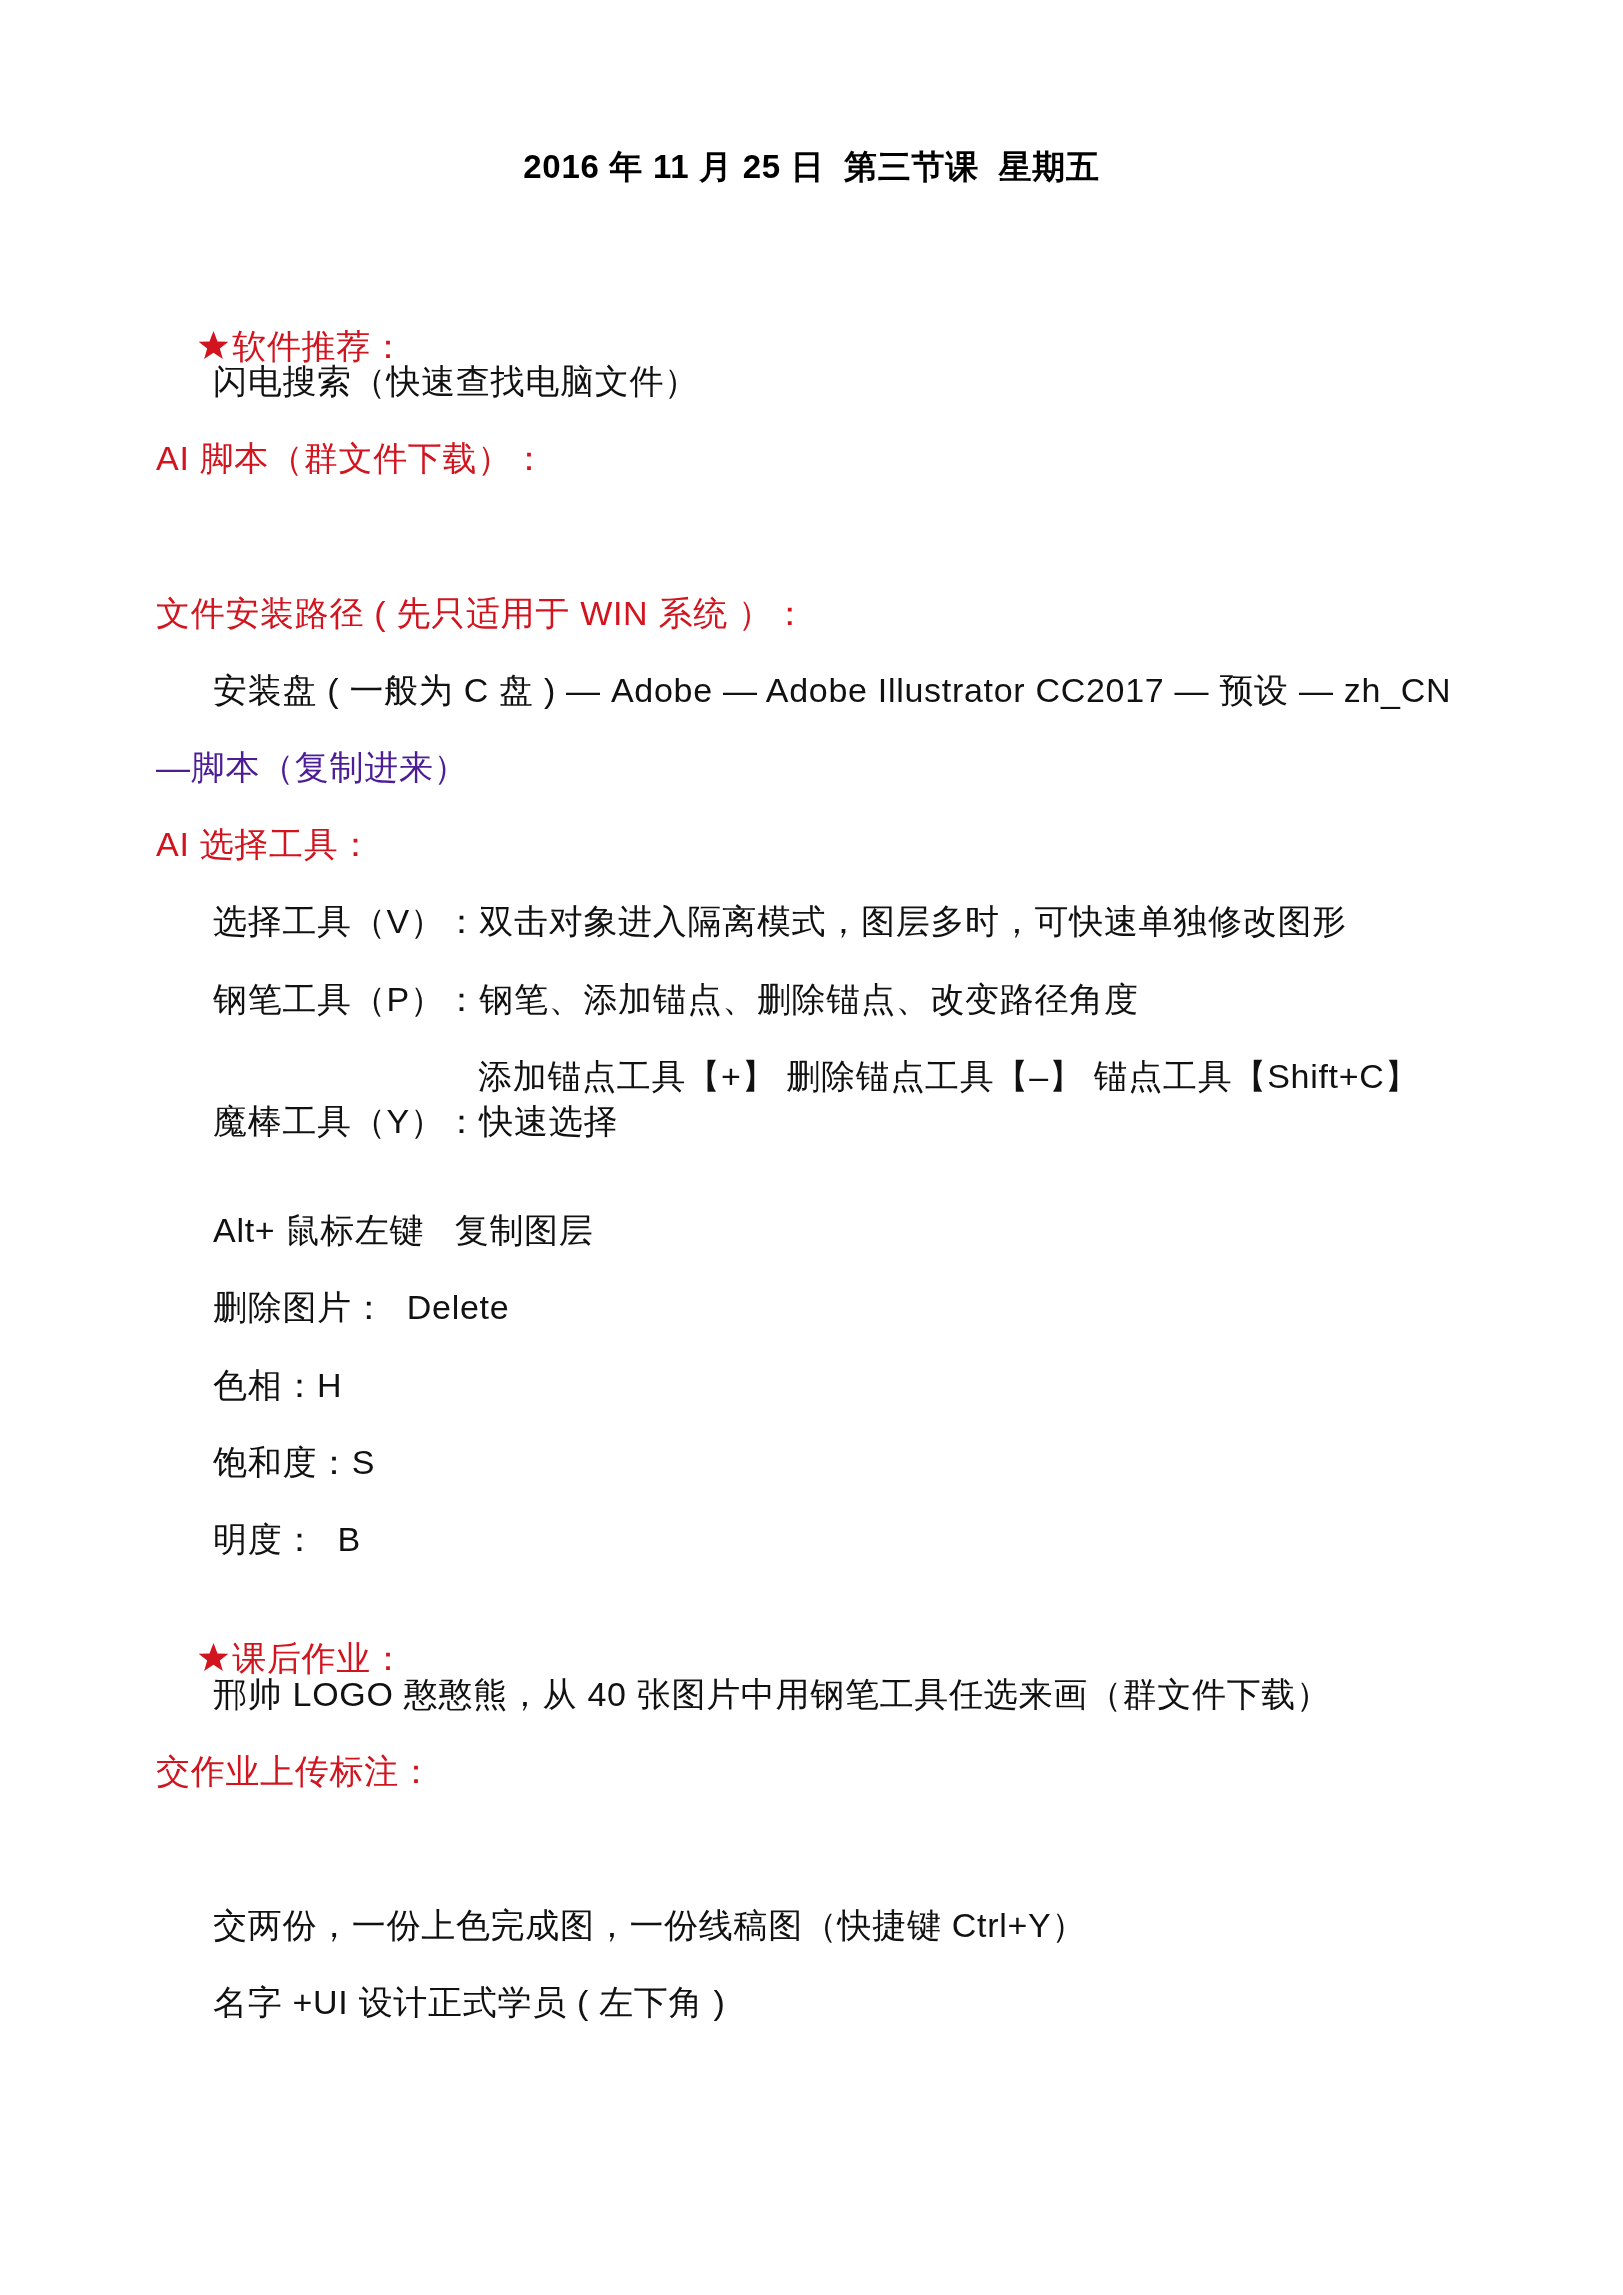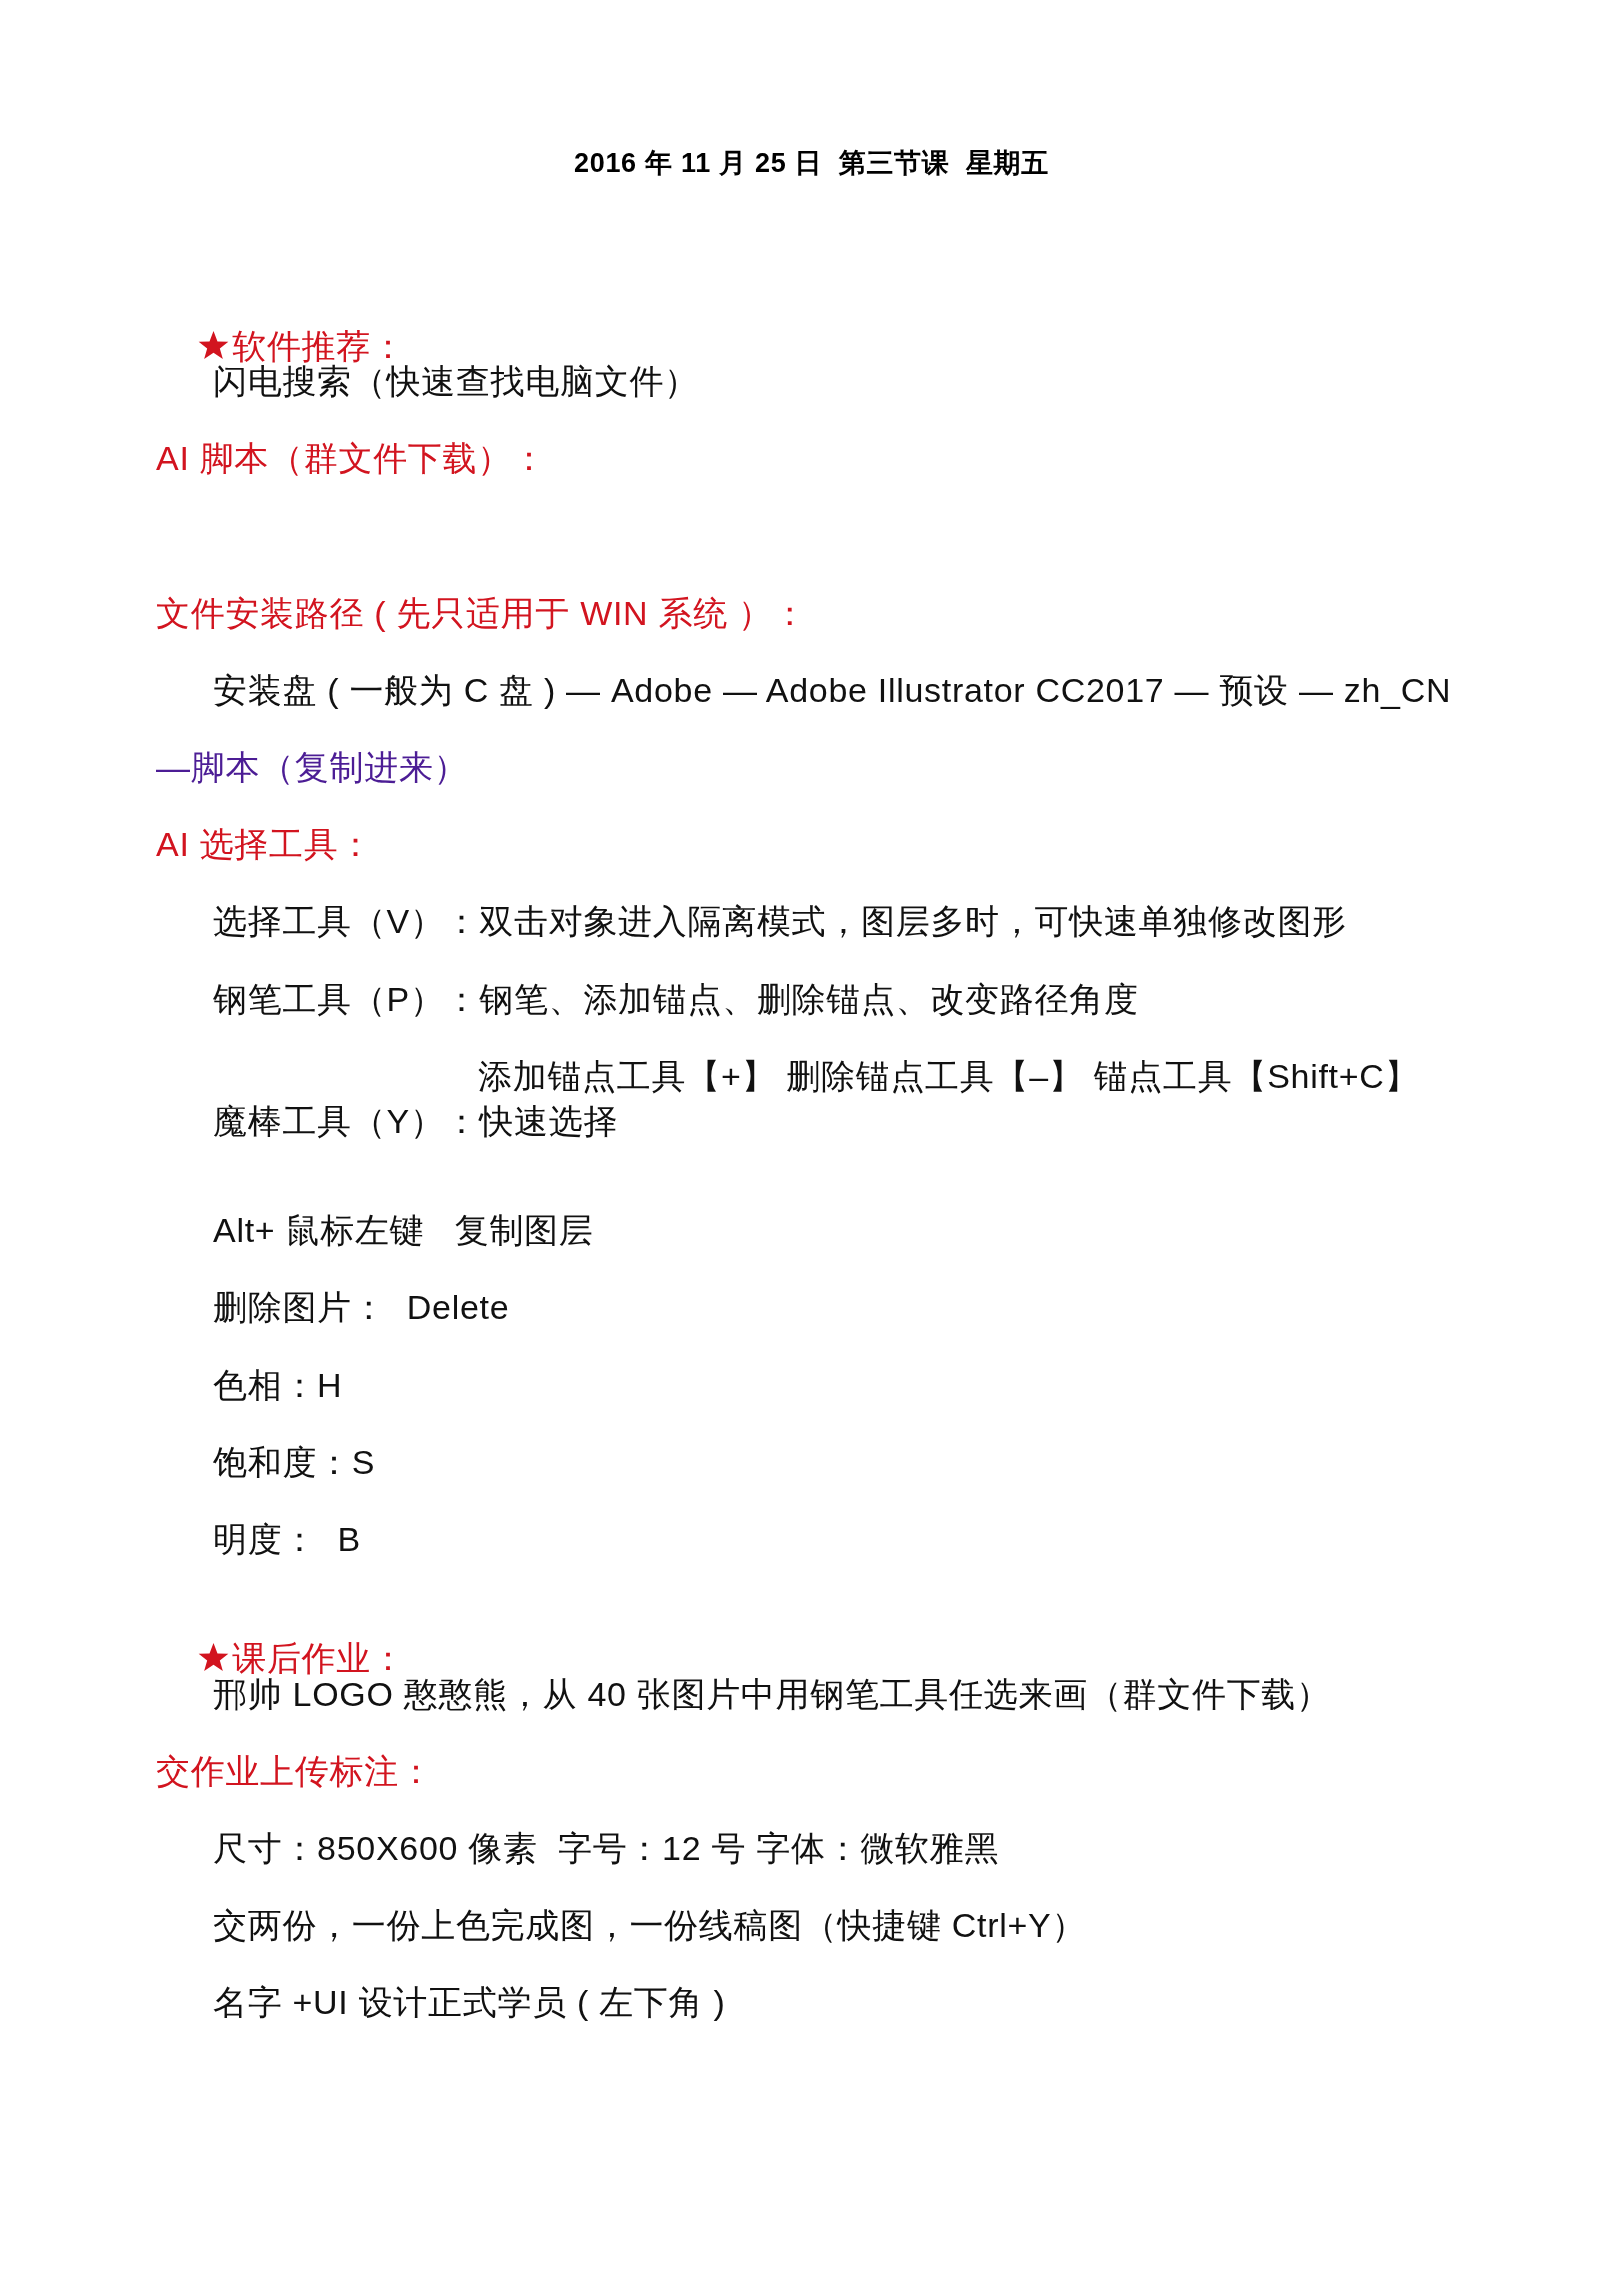--- a/index.html
+++ b/index.html
@@ -20,21 +20,21 @@
       left: 0; top: 0;
       width: 1623px;
       height: 2295px;
     }
     .title {
       position: absolute;
       left: 0;
       width: 1623px;
       top: 145px;
       text-align: center;
-      font-size: 27px;
+      font-size: 33px;
       font-weight: bold;
       color: #000000;
       letter-spacing: 0.7px;
       white-space: pre;
     }
     .line {
       position: absolute;
       font-size: 34px;
       line-height: 42px;
       white-space: pre;
@@ -97,18 +97,17 @@
   <div class="line body-text" style="top:1518px;">明度：  B</div>
 
   <div class="line heading" style="top:1595px;">
     <span class="star"><svg viewBox="0 0 24 24">
           <polygon points="12,1.5 14.9,9 22.8,9.2 16.6,14.1 18.8,21.8 12,17.3 5.2,21.8 7.4,14.1 1.2,9.2 9.1,9" fill="#d2141f"></polygon>
         </svg></span><span>课后作业：</span>
   </div>
   <div class="line body-text" style="top:1673px;">邢帅 LOGO 憨憨熊，从 40 张图片中用钢笔工具任选来画（群文件下载）</div>
 
   <div class="line heading" style="top:1750px;text-align:center;">交作业上传标注：</div>
-  <div class="line body-text" style="top:1827px;">尺寸：850X600 像素  字号：12 号 字体：微软雅黑</div>
   <div class="line body-text" style="top:1904px;">交两份，一份上色完成图，一份线稿图（快捷键 Ctrl+Y）</div>
   <div class="line body-text" style="top:1981px;">名字 +UI 设计正式学员 ( 左下角 )</div>
 
 </div>
 
 
 </body></html>

